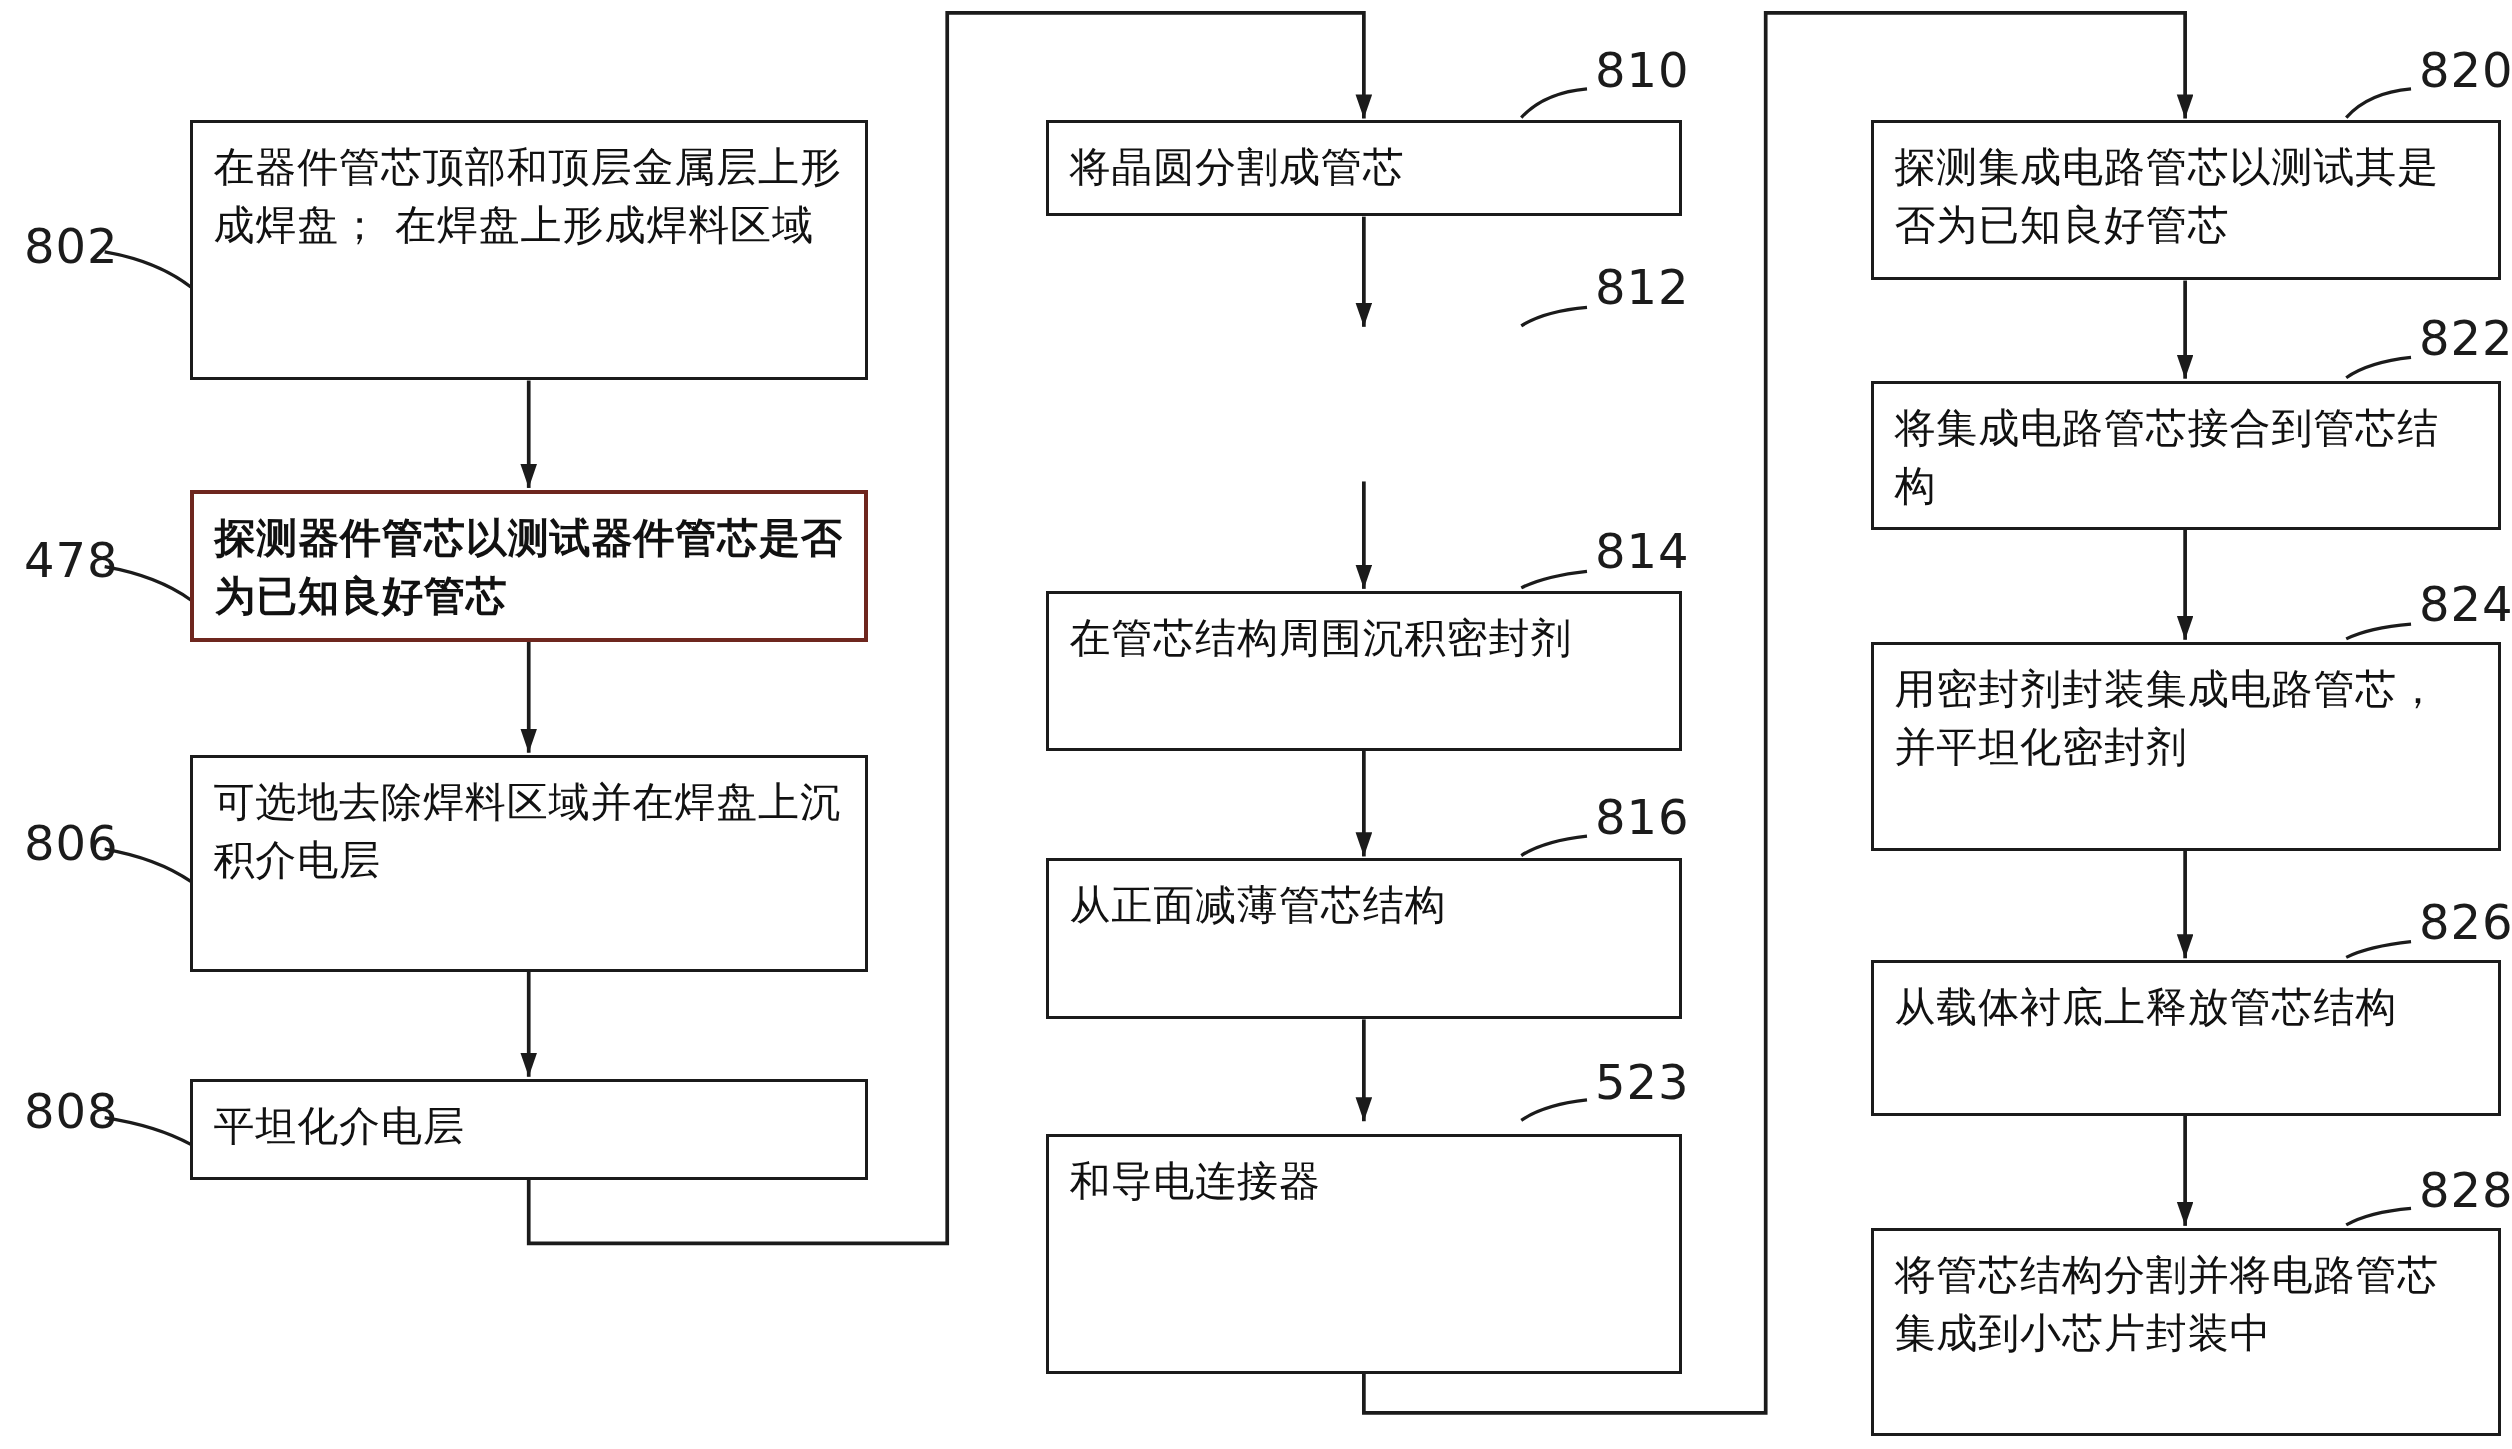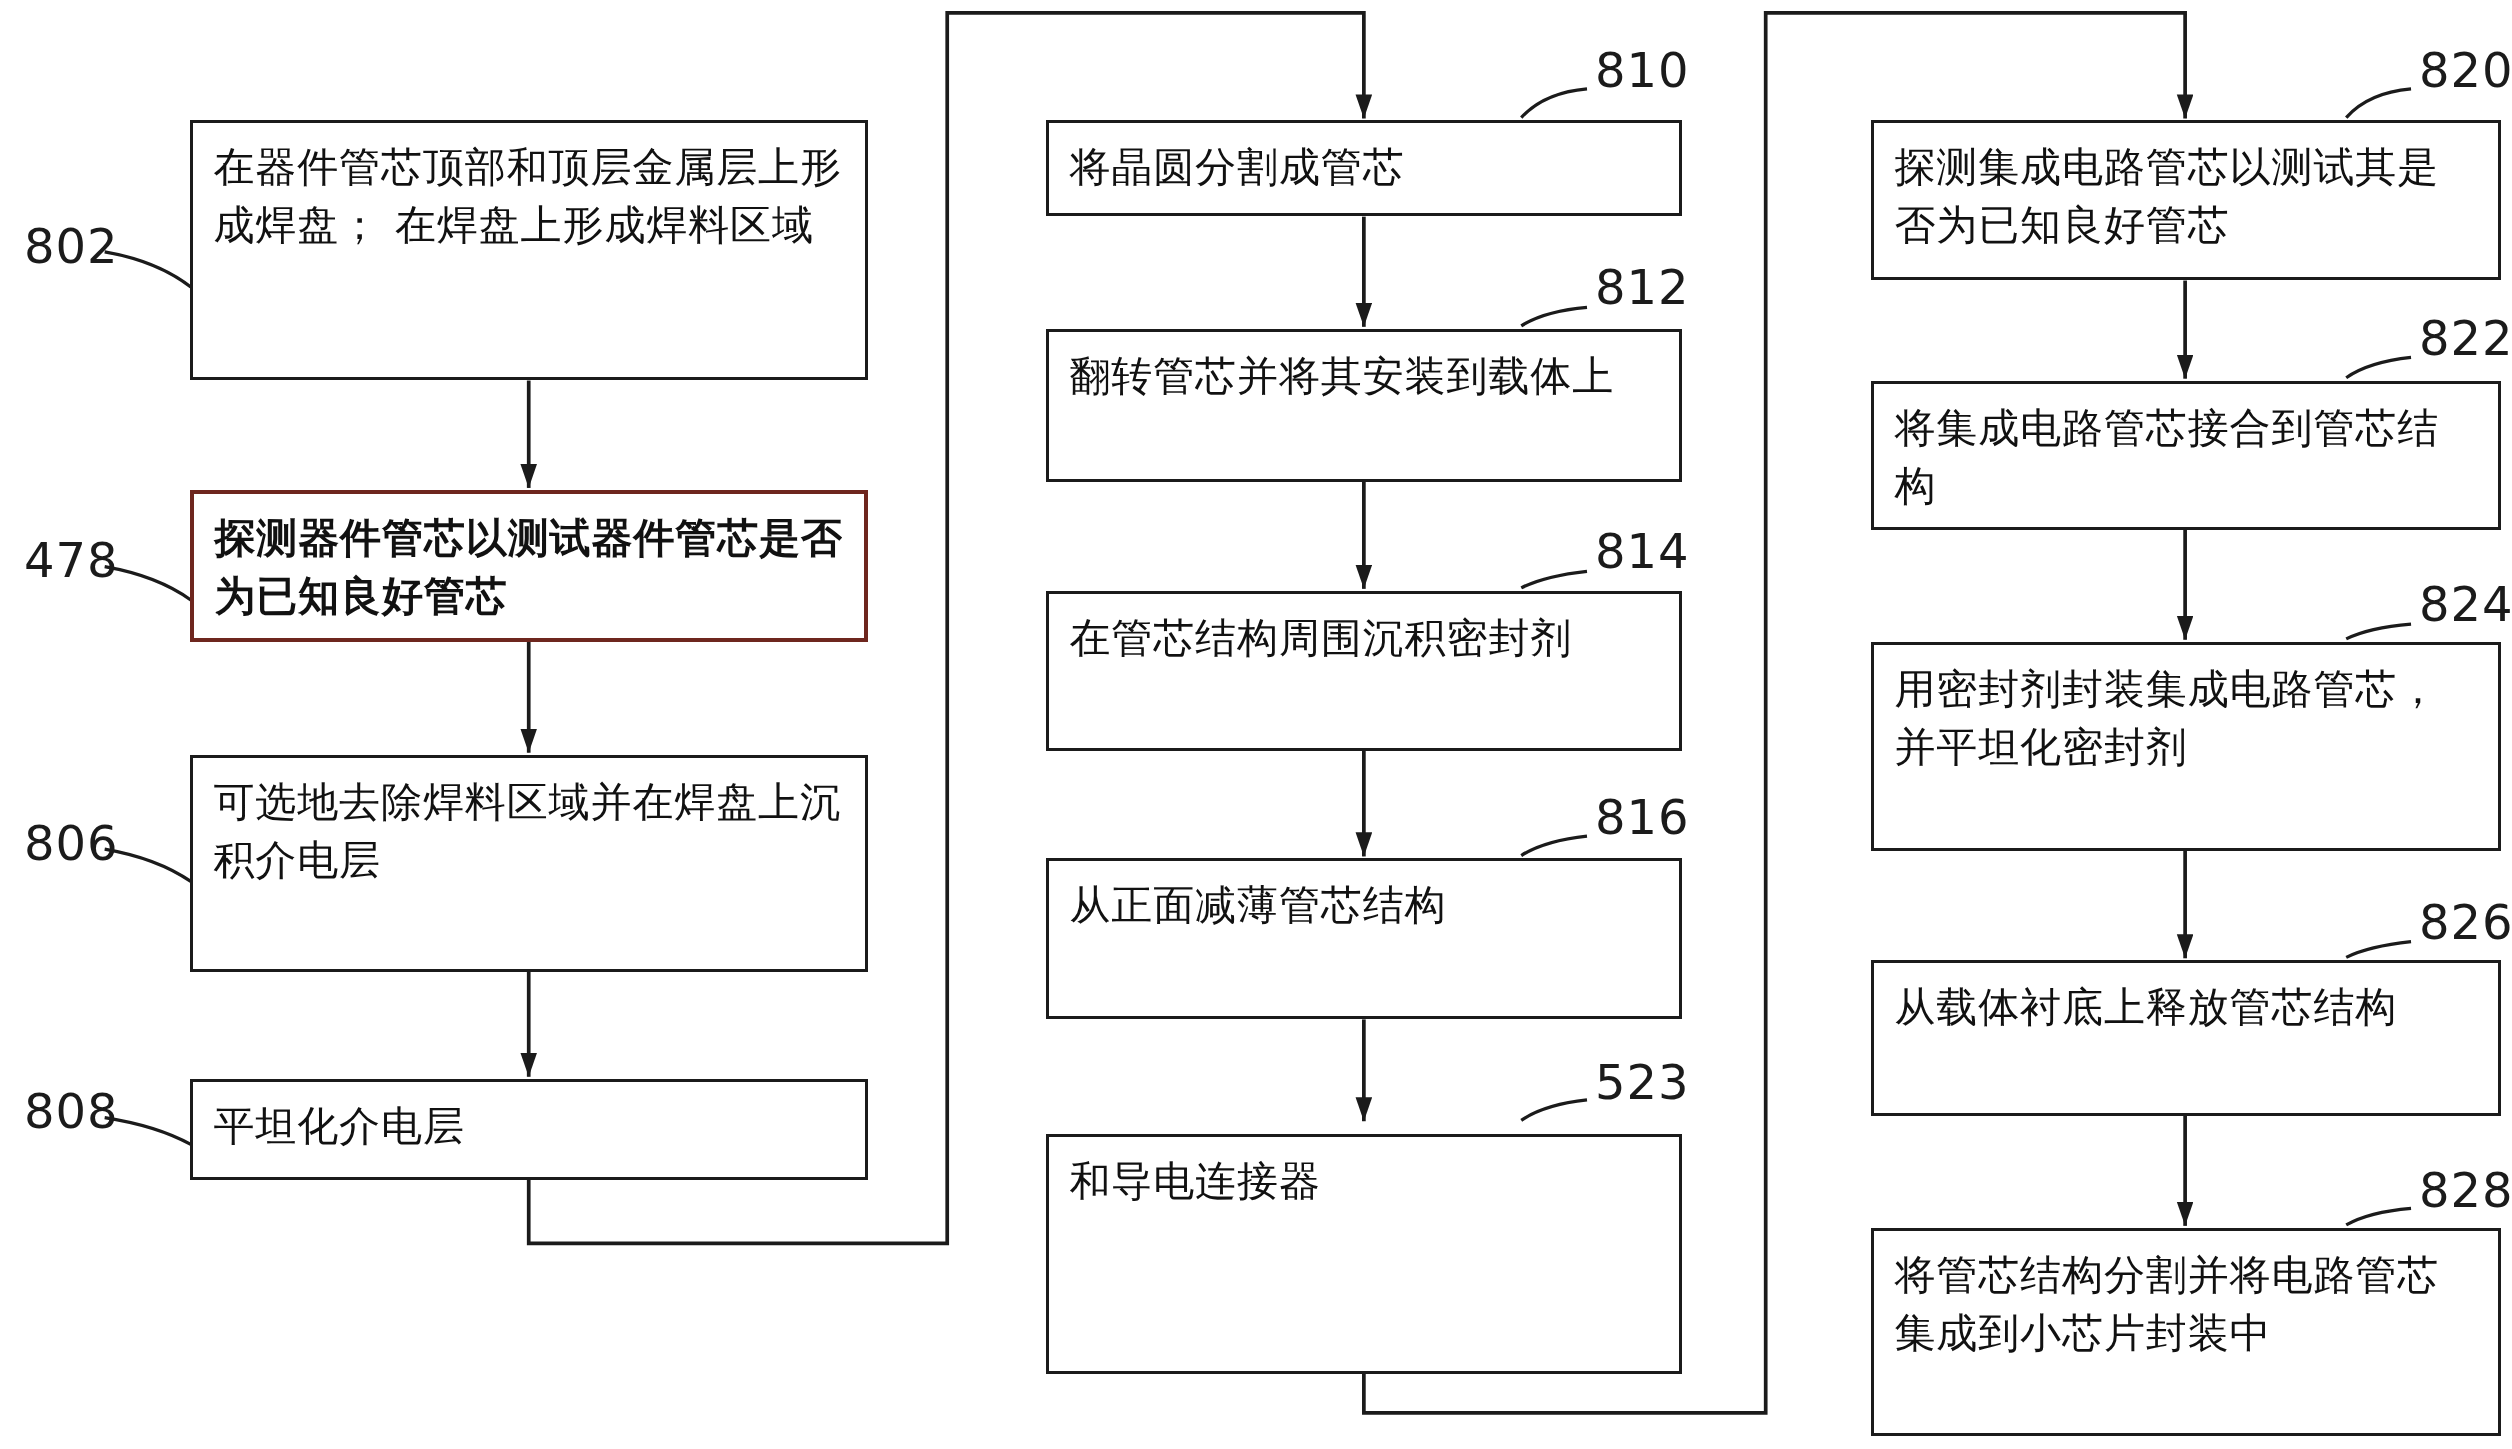--- a/index.html
+++ b/index.html
@@ -105,23 +105,20 @@
   <div class="flow-box" style="left:190px;top:755px;width:678px;height:217px">
     <span>可选地去除焊料区域并在焊盘上沉积介电层</span>
   </div>
   <div class="flow-box" style="left:190px;top:1079px;width:678px;height:101px">
     <span>平坦化介电层</span>
   </div>
 
   <div class="flow-box" style="left:1046px;top:120px;width:636px;height:96px">
     <span>将晶圆分割成管芯</span>
   </div>
-  <div class="flow-box" style="left:1046px;top:329px;width:636px;height:153px">
-    <span>翻转管芯并将其安装到载体上</span>
-  </div>
   <div class="flow-box" style="left:1046px;top:591px;width:636px;height:160px">
     <span>在管芯结构周围沉积密封剂</span>
   </div>
   <div class="flow-box" style="left:1046px;top:858px;width:636px;height:161px">
     <span>从正面减薄管芯结构</span>
   </div>
   <div class="flow-box" style="left:1046px;top:1134px;width:636px;height:240px">
     <span>和导电连接器</span>
   </div>
 

